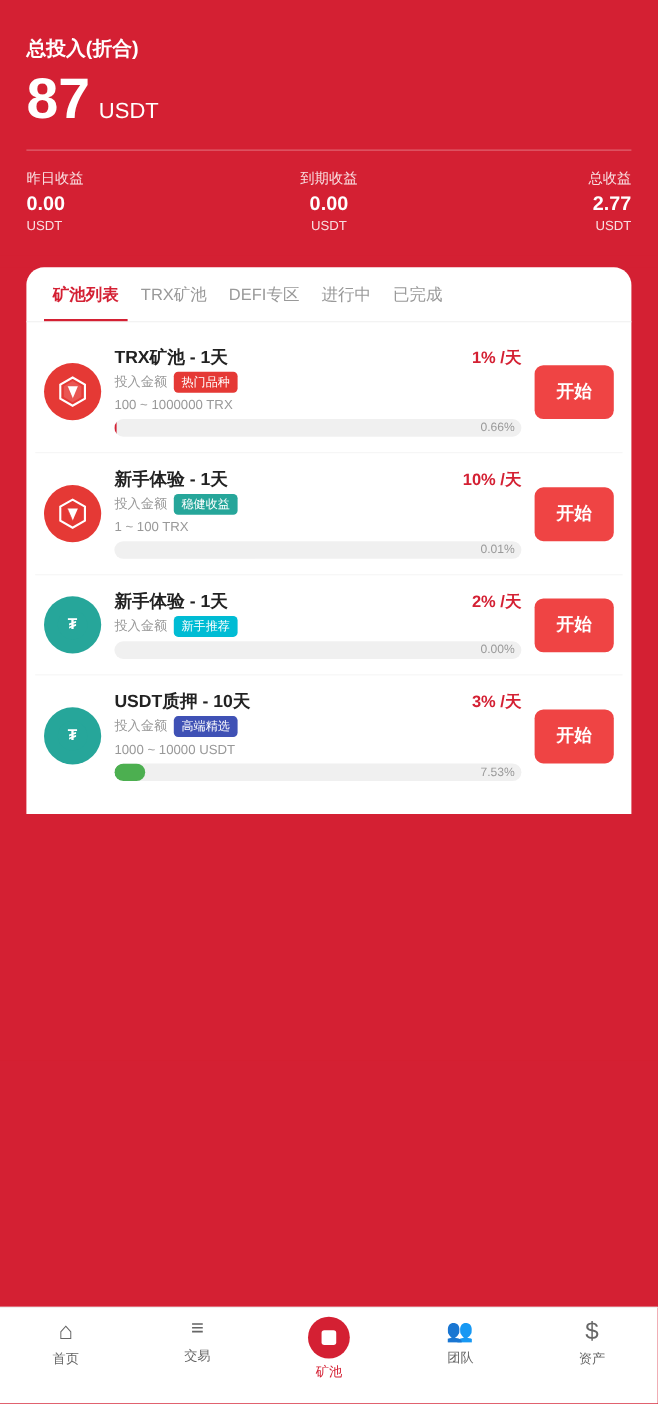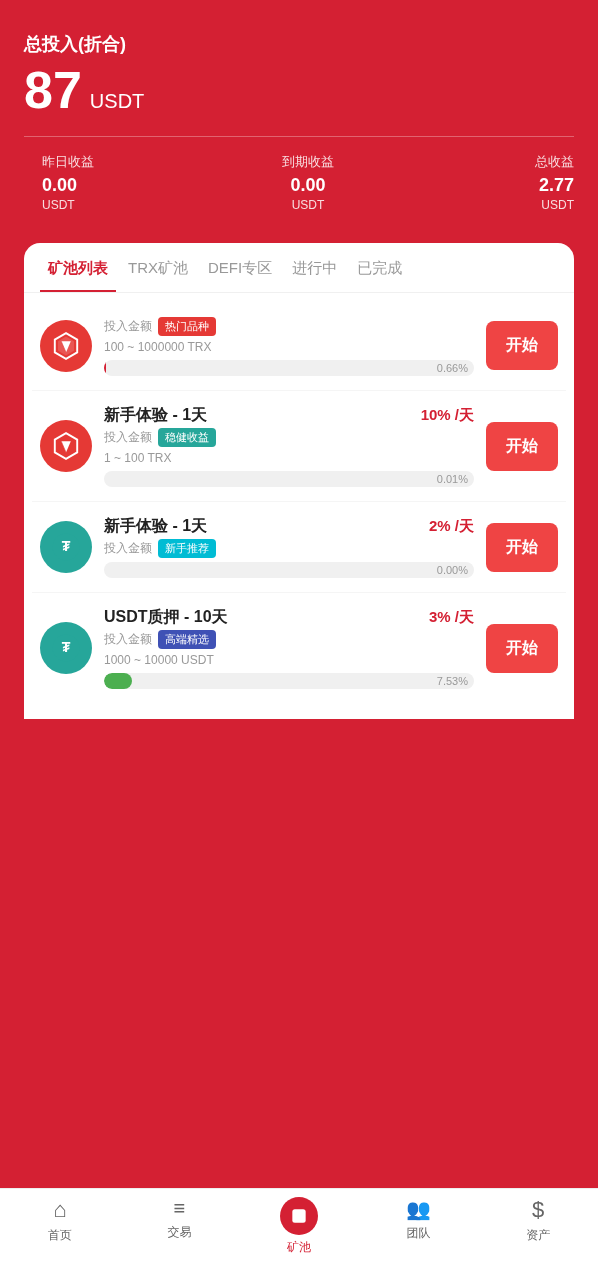--- a/index.html
+++ b/index.html
@@ -42,21 +42,20 @@
 
     
     .stats-row {
       display: flex;
       border-top: 1px solid rgba(255,255,255,0.3);
       padding-top: 16px;
     }
     .stat-item {
       flex: 1;
       text-align: left;
-      margin-left: 18px;
     }
     .stat-item:not(:first-child) {
       text-align: center;
     }
     .stat-item:last-child {
       text-align: right;
     }
     .stat-label {
       font-size: 13px;
       color: rgba(255,255,255,0.85);
@@ -323,20 +322,24 @@
       <div class="pool-item">
         <div class="pool-icon trx">
           <svg viewBox="0 0 100 100" fill="none" xmlns="http://www.w3.org/2000/svg">
             <polygon points="50,10 85,30 85,70 50,90 15,70 15,30" fill="none" stroke="white" stroke-width="6"></polygon>
             <polygon points="50,20 75,35 75,65 50,80 25,65 25,35" fill="white" opacity="0.15"></polygon>
             <path d="M35,35 L65,35 L50,70 Z" fill="white"></path>
             <line x1="35" y1="35" x2="50" y2="70" stroke="#e53935" stroke-width="2"></line>
           </svg>
         </div>
         <div class="pool-info">
+          <div class="pool-name-row">
+            <span class="pool-name">TRX矿池 - 1天</span>
+            <span class="pool-rate">1% /天</span>
+          </div>
           <div class="pool-invest-row">
             <span class="pool-invest-label">投入金额</span>
             <span class="badge hot">热门品种</span>
           </div>
           <div class="pool-range">100 ~ 1000000 TRX</div>
           <div class="progress-container">
             <div class="progress-bar" style="width: 0.66%;"></div>
             <span class="progress-text">0.66%</span>
           </div>
         </div>

